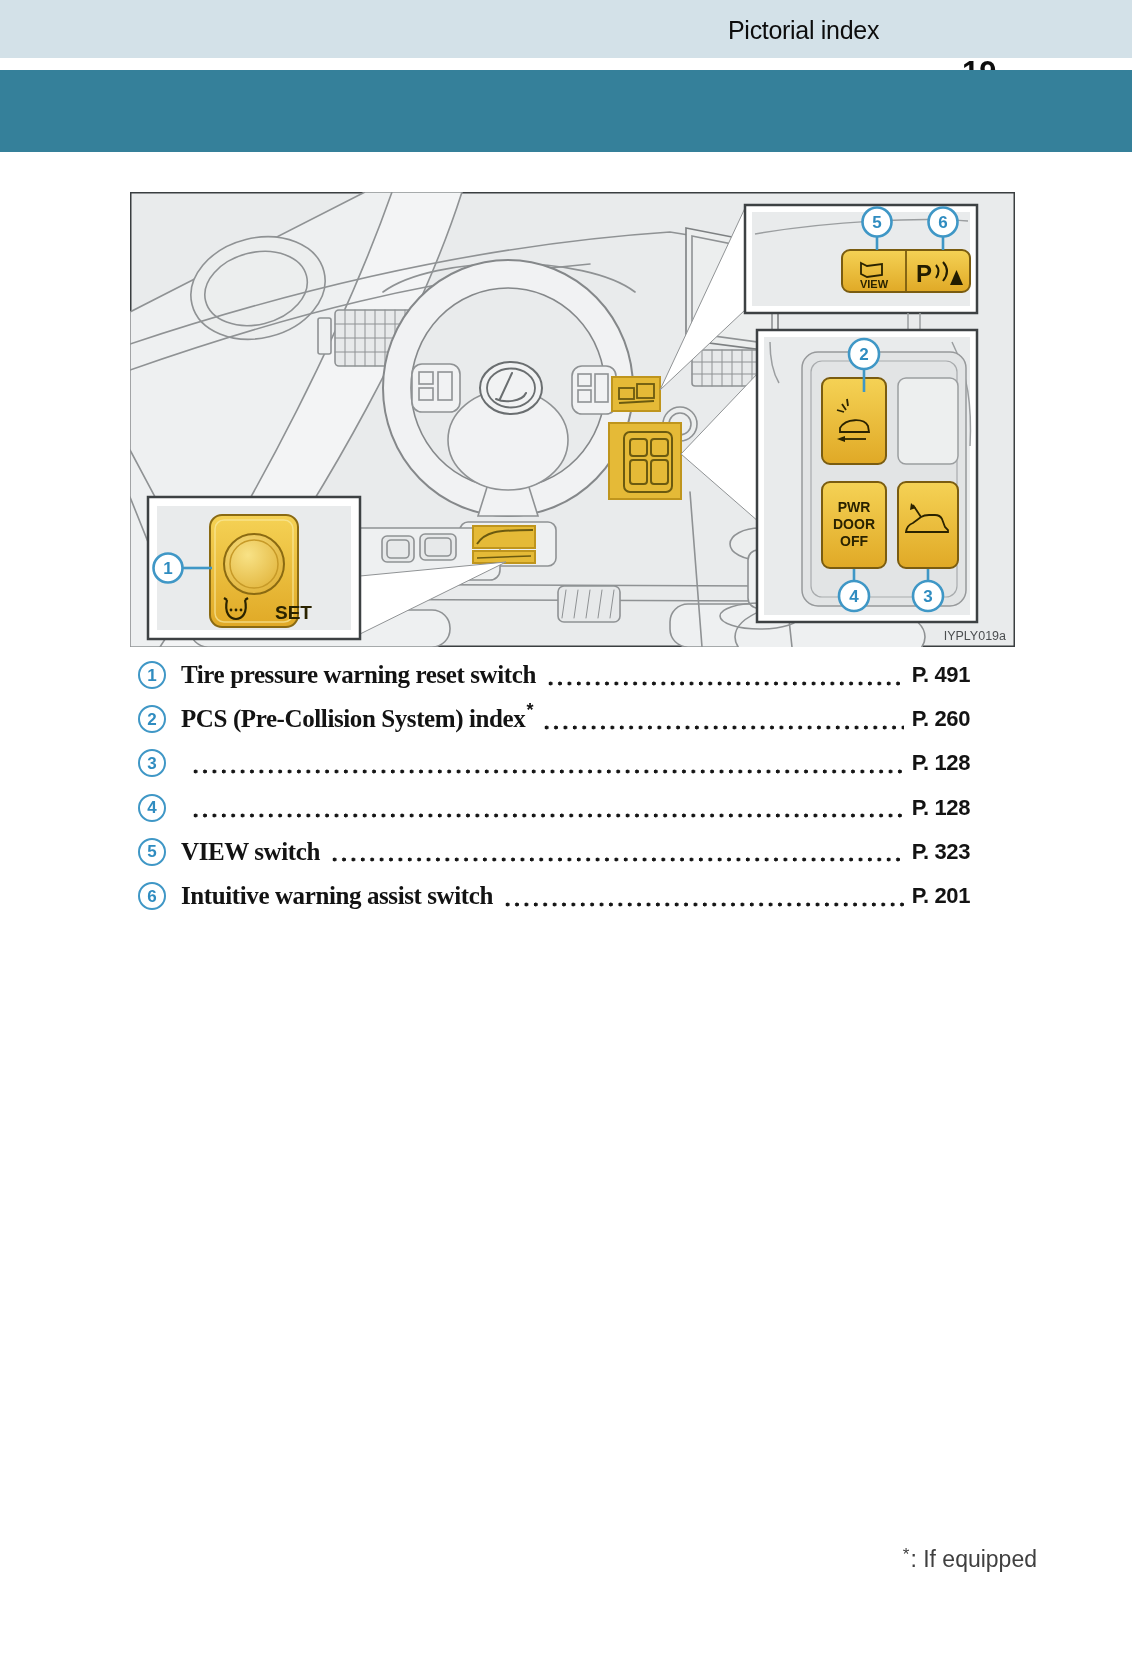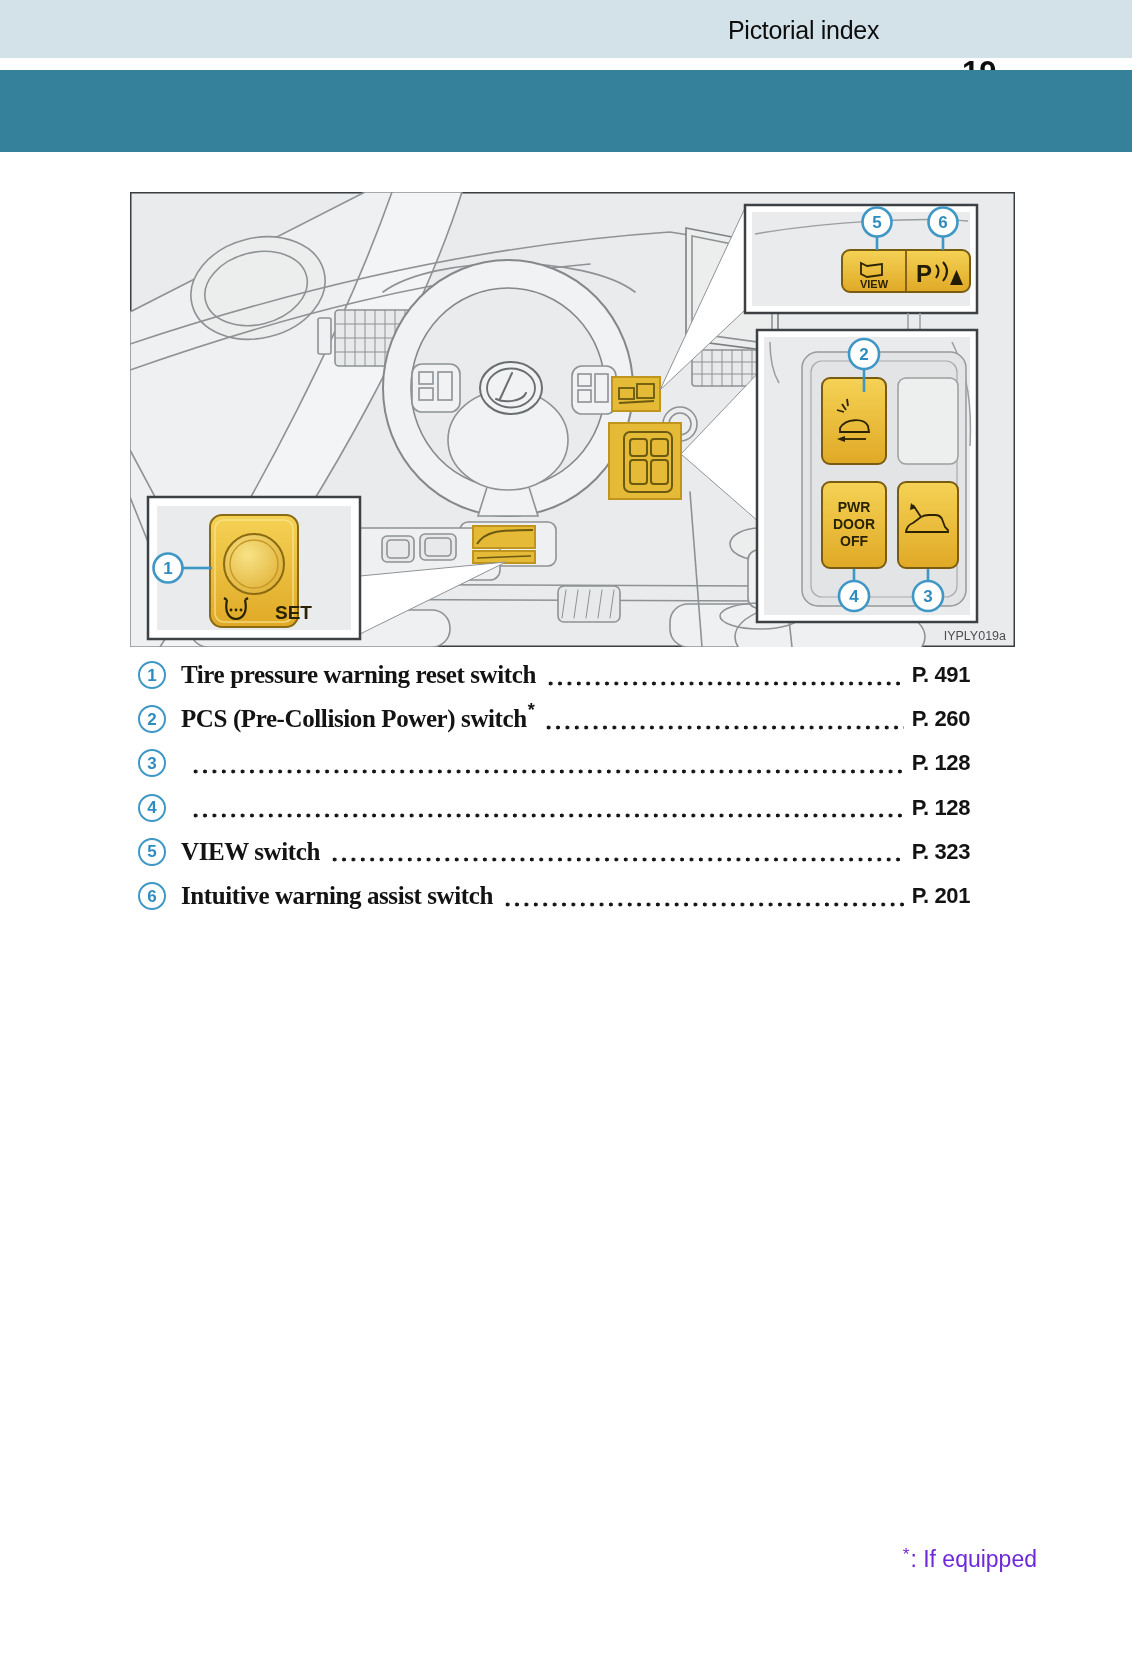--- a/index.html
+++ b/index.html
@@ -24,21 +24,21 @@
   .num-circle .num{font-size:17px;font-weight:700;color:#2f8cc0;line-height:1;}
   .index-row .label{font-size:25px;font-weight:700;white-space:nowrap;letter-spacing:-0.4px;color:#131313;font-family:Liberation Serif, serif;}
   .index-row .sup{font-size:18px;font-weight:700;display:inline-block;transform:translateY(-9px);margin-left:1px;color:#131313;}
   .index-row .leader{
     flex:1 1 auto;height:5px;margin:0 8px 0 9px;align-self:center;transform:translateY(8px);
     background-image:radial-gradient(circle at 4.5px 2.5px,#151515 1.8px,transparent 2.2px);
     background-size:9.4px 5px;background-repeat:repeat-x;
   }
   .index-row .pageref{font-size:22px;font-weight:700;white-space:nowrap;letter-spacing:-0.4px;color:#131313;}
   
-  .footnote{position:absolute;top:1546px;right:105px;font-size:23px;color:#6d28d9;}
+  .footnote{position:absolute;top:1546px;right:105px;font-size:23px;color:#404040;}
   .footnote .fn-sup{font-size:17px;display:inline-block;transform:translateY(-7px);margin-right:1px;}
 </style>
 </head>
 <body>
 
 <div class="band-light"></div>
 <div class="hdr-title">Pictorial index</div>
 <div class="hdr-page">19</div>
 <div class="band-teal"></div>
 
@@ -255,21 +255,21 @@
     <span class="label">Tire pressure warning reset switch</span>
       <span class="sup"></span>
     <span class="leader"></span>
     <span class="pageref">P. 491</span>
   </div>
 
   <div class="index-row">
     <span class="num-circle">
         <span class="num">2</span>
       </span>
-    <span class="label">PCS (Pre-Collision Power) switch</span>
+    <span class="label">PCS (Pre-Collision System) index</span>
       <span class="sup">*</span>
     <span class="leader"></span>
     <span class="pageref">P. 260</span>
   </div>
 
   <div class="index-row">
     <span class="num-circle">
         <span class="num">3</span>
       </span>
       <span class="sup"></span>

